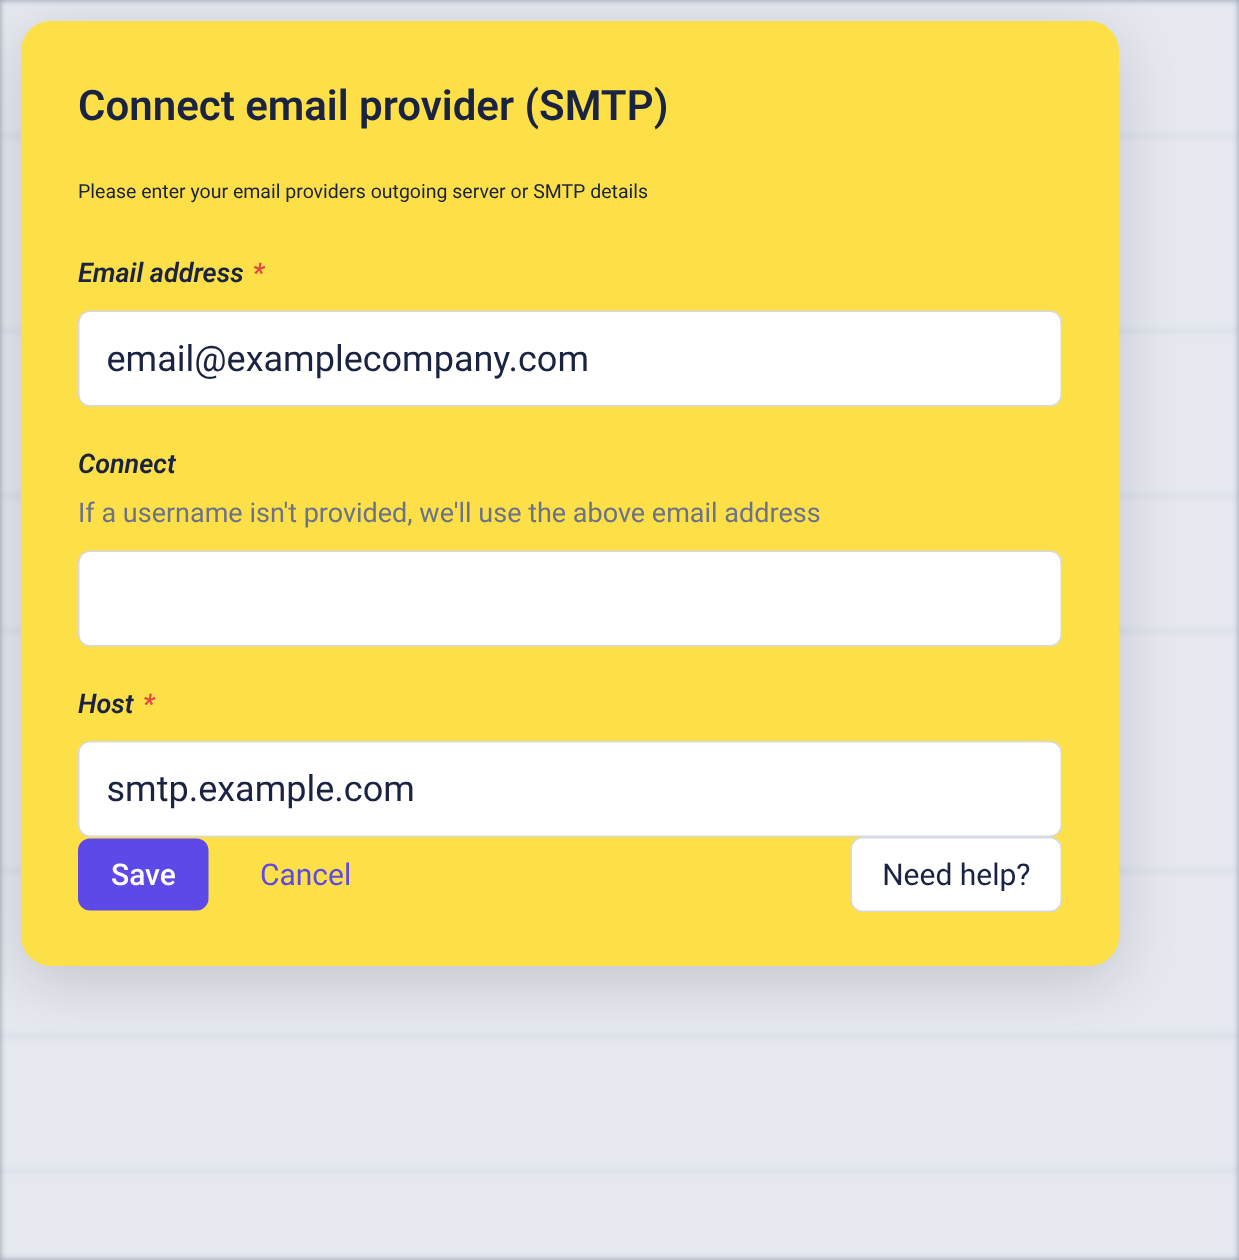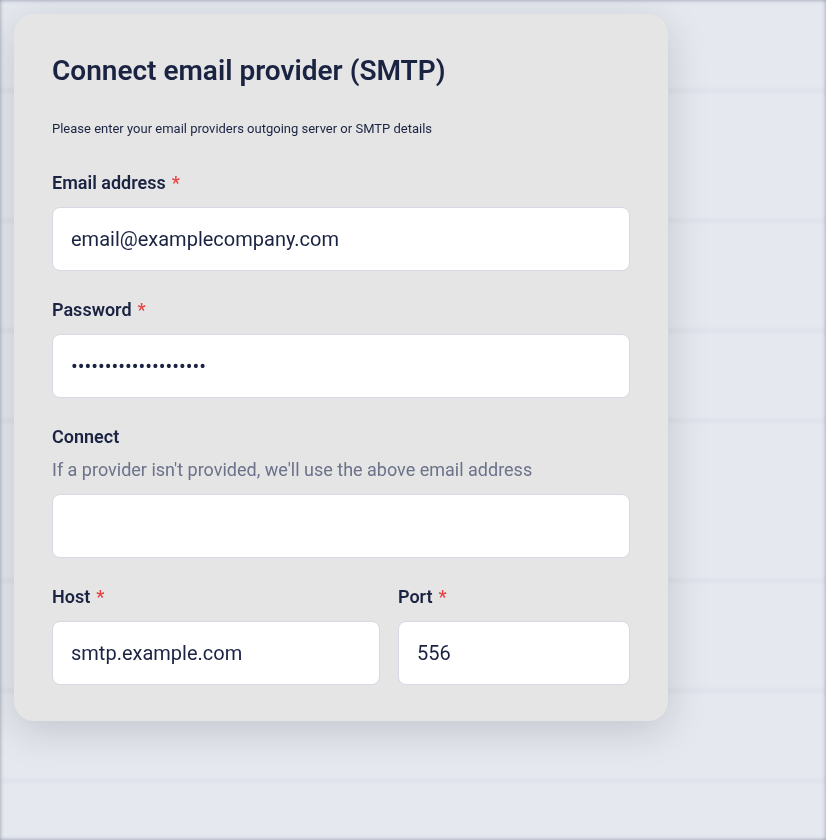--- a/index.html
+++ b/index.html
@@ -25,22 +25,22 @@
       position: absolute;
       left: 0;
       right: 0;
       height: 1px;
       background: #c6cbd6;
     }
     .modal {
       position: absolute;
       left: 14px;
       top: 14px;
-      width: 654px;
-      background: #e5e5e5;
+      width: 732px;
+      background: #fde047;
       border-radius: 20px;
       box-shadow: 0 10px 40px rgba(0,0,0,0.15);
       padding: 40px 38px 36px 38px;
     }
     .modal-title {
       font-size: 28px;
       font-weight: 600;
       color: #1b2342;
       margin-bottom: 34px;
     }
@@ -52,38 +52,39 @@
     }
     .form-group {
       margin-bottom: 28px;
     }
     .form-label {
       font-size: 18px;
       font-weight: 600;
       color: #1b2342;
       display: inline-block;
       margin-bottom: 14px;
+      font-style: italic;
     }
     .required {
       color: #e64545;
       margin-left: 6px;
       font-weight: 600;
     }
     .form-help {
       font-size: 18px;
       color: #6b7289;
       margin-top: 2px;
       margin-bottom: 14px;
       font-weight: 400;
     }
     .form-input {
       width: 100%;
       height: 64px;
       padding: 0 18px;
-      font-size: 20px;
+      font-size: 24px;
       color: #1b2342;
       border: 1px solid #d5d9e3;
       border-radius: 8px;
       background: #ffffff;
       font-family: inherit;
       outline: none;
     }
     .form-input::placeholder {
       color: #1b2342;
     }
@@ -155,41 +156,34 @@
   <h1 class="modal-title">Connect email provider (SMTP)</h1>
   <p class="modal-subtitle">Please enter your email providers outgoing server or SMTP details</p>
 
   <div class="form-group">
     <label class="form-label">
       <span>Email address</span><span class="required">*</span>
     </label>
     <input type="text" class="form-input" value="email@examplecompany.com" style="">
   </div>
 
-  <div class="form-group">
-    <label class="form-label">
-      <span>Password</span><span class="required">*</span>
-    </label>
-    <input type="password" class="form-input" value="••••••••••••••••••••" style="">
-  </div>
 
   <div class="form-group username-group">
     <label class="form-label">Connect</label>
-    <p class="form-help">If a provider isn't provided, we'll use the above email address</p>
+    <p class="form-help">If a username isn't provided, we'll use the above email address</p>
     <input type="text" class="form-input" value="" style="">
   </div>
 
   <div class="form-row">
     <div class="form-col-host">
       <label class="form-label">
         <span>Host</span><span class="required">*</span>
       </label>
       <input type="text" class="form-input" value="smtp.example.com" style="">
     </div>
-    <div class="form-col-port">
-      <label class="form-label">
-        <span>Port</span><span class="required">*</span>
-      </label>
-      <input type="text" class="form-input" value="556" style="">
-    </div>
   </div>
 
+  <div class="button-row">
+    <button class="btn-save">Save</button>
+    <button class="btn-cancel">Cancel</button>
+    <button class="btn-help">Need help?</button>
+  </div>
 </div>
 
 </body></html>

